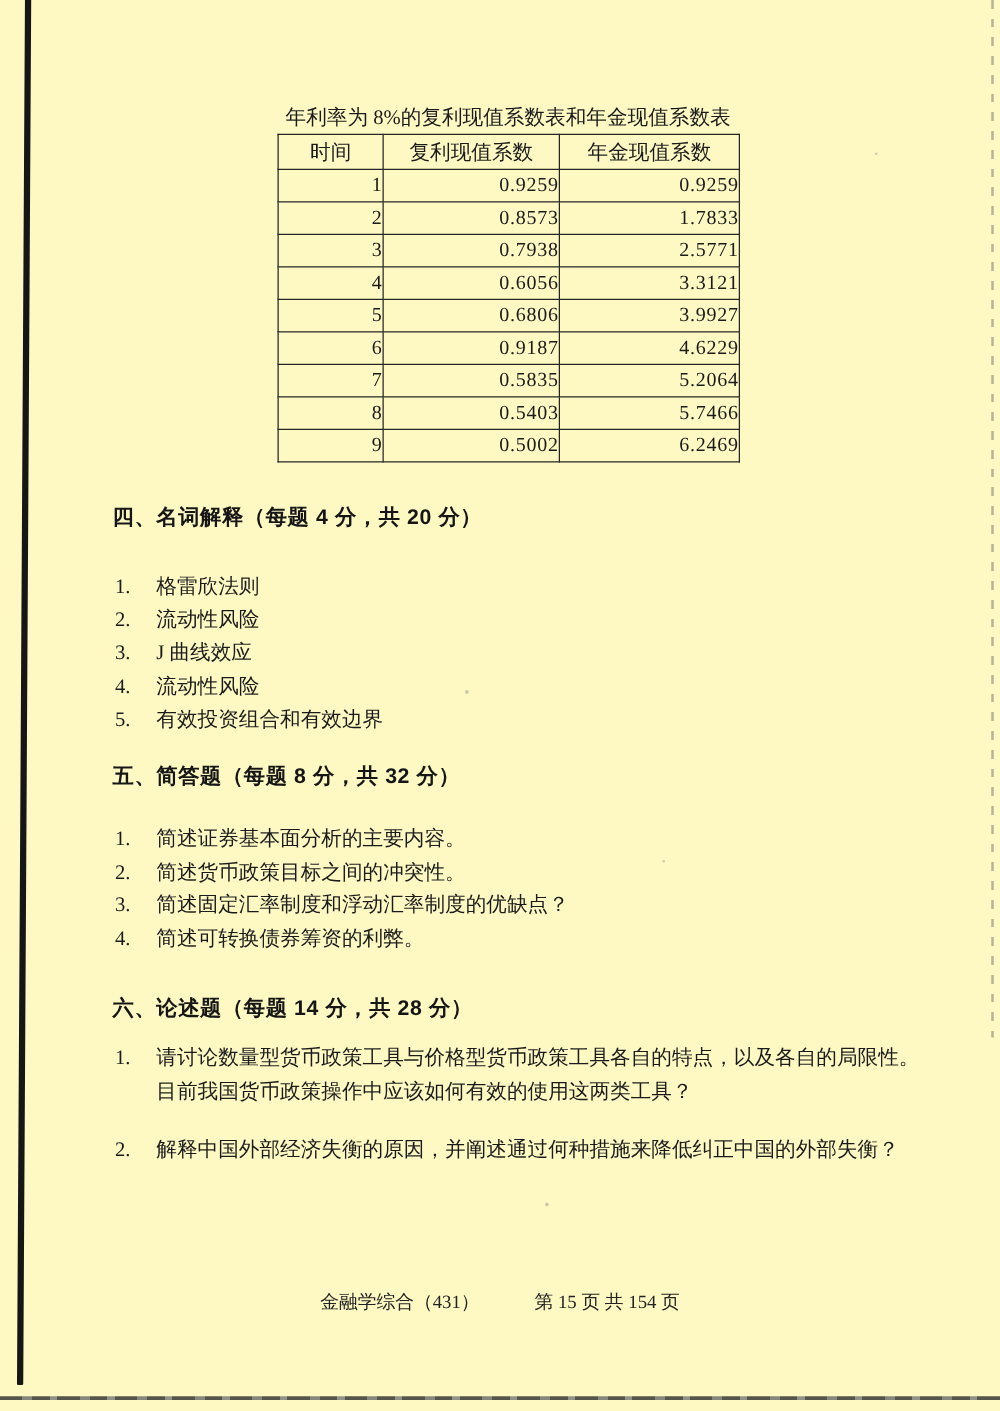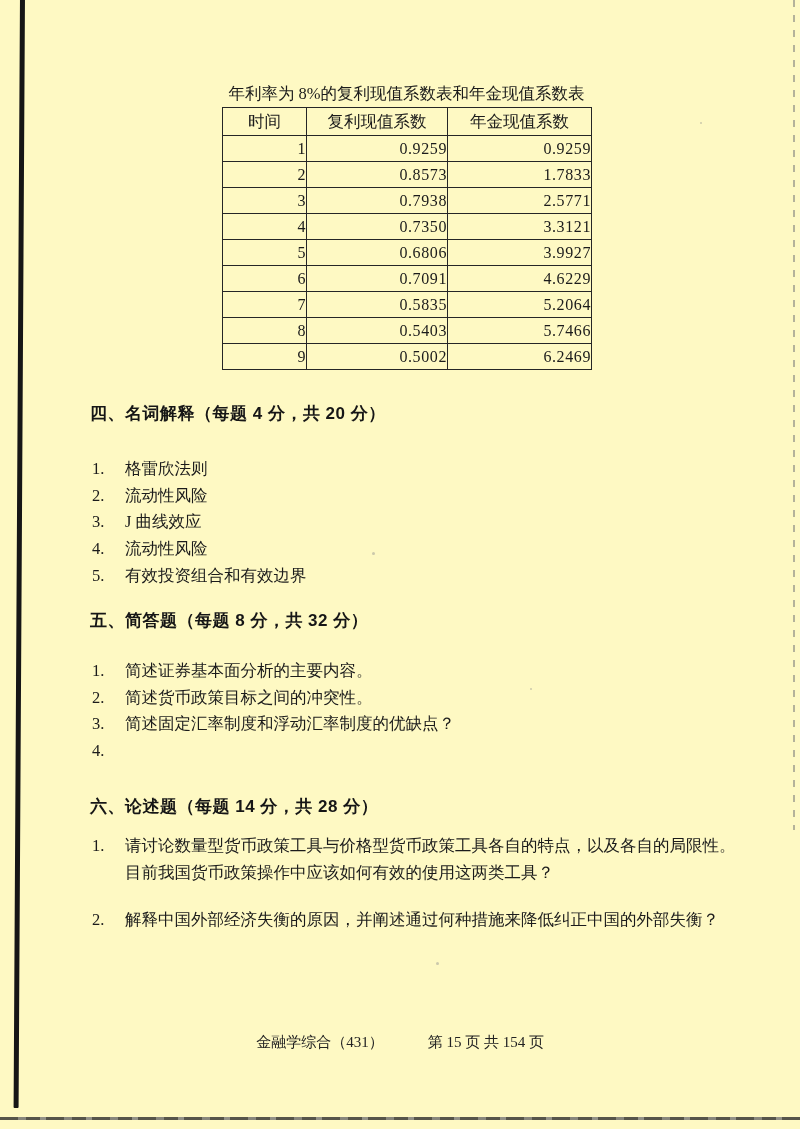--- a/index.html
+++ b/index.html
@@ -101,31 +101,31 @@
         <td class="vc c2">0.8573</td>
         <td class="vc c3">1.7833</td>
       </tr>
       <tr>
         <td class="vc c1">3</td>
         <td class="vc c2">0.7938</td>
         <td class="vc c3">2.5771</td>
       </tr>
       <tr>
         <td class="vc c1">4</td>
-        <td class="vc c2">0.7350</td>
+        <td class="vc c2">0.6056</td>
         <td class="vc c3">3.3121</td>
       </tr>
       <tr>
         <td class="vc c1">5</td>
         <td class="vc c2">0.6806</td>
         <td class="vc c3">3.9927</td>
       </tr>
       <tr>
         <td class="vc c1">6</td>
-        <td class="vc c2">0.7091</td>
+        <td class="vc c2">0.9187</td>
         <td class="vc c3">4.6229</td>
       </tr>
       <tr>
         <td class="vc c1">7</td>
         <td class="vc c2">0.5835</td>
         <td class="vc c3">5.2064</td>
       </tr>
       <tr>
         <td class="vc c1">8</td>
         <td class="vc c2">0.5403</td>
@@ -173,20 +173,21 @@
     <div class="qitem">
       <span class="n">2.</span>
       <span class="txt">简述货币政策目标之间的冲突性。</span>
     </div>
     <div class="qitem">
       <span class="n">3.</span>
       <span class="txt">简述固定汇率制度和浮动汇率制度的优缺点？</span>
     </div>
     <div class="qitem">
       <span class="n">4.</span>
+      <span class="txt">简述可转换债券筹资的利弊。</span>
     </div>
   </div>
 
   <div class="sec-heading h6">六、论述题（每题 14 分，共 28 分）</div>
   <div class="qlist list6">
     <div class="qitem">
       <span class="n">1.</span>
       <span class="txt">请讨论数量型货币政策工具与价格型货币政策工具各自的特点，以及各自的局限性。目前我国货币政策操作中应该如何有效的使用这两类工具？</span>
     </div>
     <div class="qitem">

